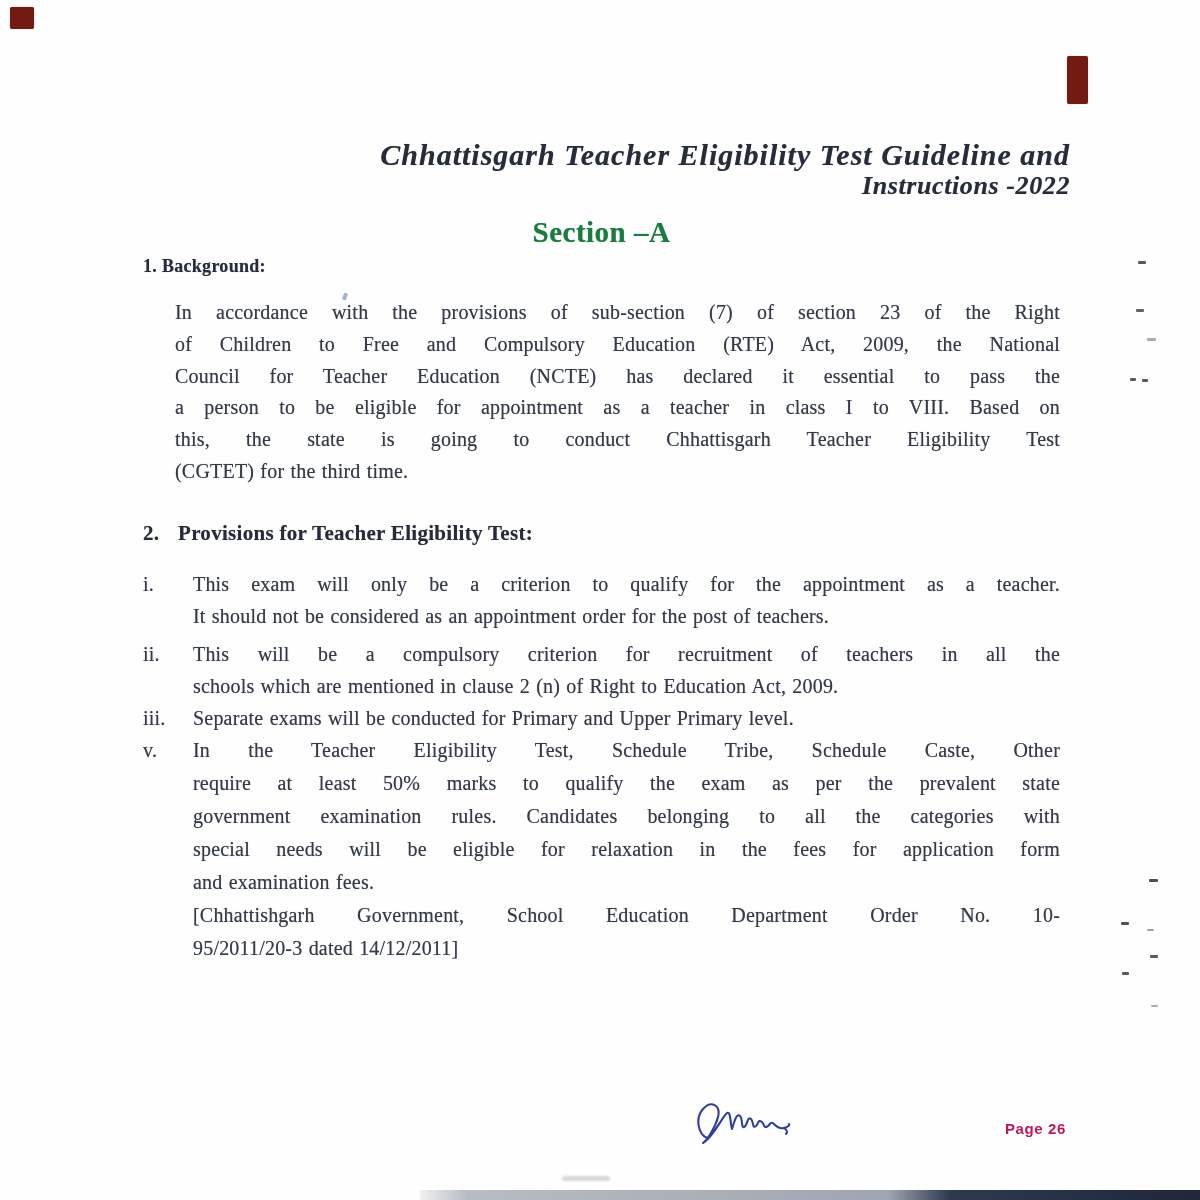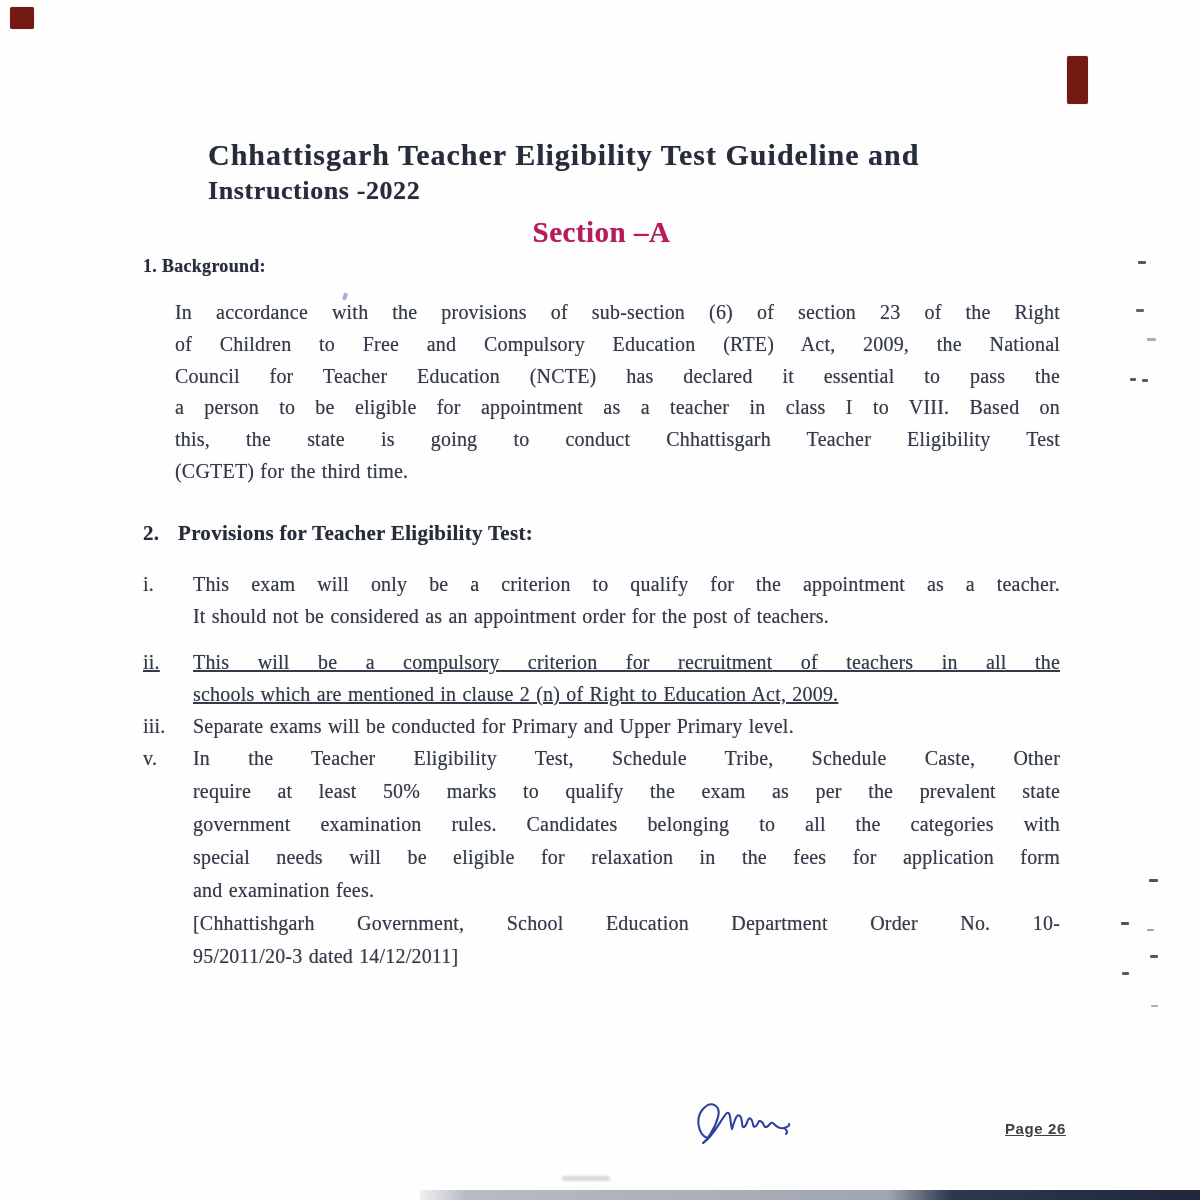--- a/index.html
+++ b/index.html
@@ -10,29 +10,29 @@
   }
   .sheet {
     position:relative; width:1200px; height:1200px;
     background:#fefefe; overflow:hidden;
   }
   
   .ink { text-shadow:0 0 0.8px rgba(52,58,71,0.55); }
 
   .title-block {
     position:absolute; top:139px; left:208px; width:862px;
-    text-align:left; font-weight:bold; color:#262c3a;
+    text-align:right; font-weight:bold; color:#262c3a;font-style:italic;
   }
   .title-line1 { font-size:30px; letter-spacing:1px; line-height:32px; }
-  .title-line2 { font-size:26px; letter-spacing:0.6px; margin-top:5px; }
+  .title-line2 { font-size:26px; letter-spacing:0.6px; }
 
   .section-heading {
     position:absolute; top:216px; left:143px; width:917px;
     text-align:center; font-size:29px; font-weight:bold;
-    letter-spacing:0.5px; color:#be185d;
+    letter-spacing:0.5px; color:#15803d;
   }
 
   .bg-heading {
     position:absolute; top:256px; left:143px;
     font-size:18px; font-weight:bold; letter-spacing:0.3px; color:#262c3a;
   }
 
   .bg-para {
     position:absolute; top:297px; left:175px; width:885px;
     font-size:20px; line-height:31.8px; letter-spacing:0.2px; word-spacing:1px;
@@ -46,27 +46,27 @@
   .provisions-heading .num { width:35px; }
 
   .list {
     position:absolute; top:560px; left:143px; width:917px;
     font-size:20px; letter-spacing:0.2px; word-spacing:1px;
   }
   .item { display:flex; }
   .item .marker { flex:none; width:50px; line-height:32px; }
   .item .content { flex:1; line-height:32px; }
   .item-i { margin-top:8px; }
-  .item-ii { margin-top:14px;text-decoration:underline; }
+  .item-ii { margin-top:6px; }
   .item-v .content, .item-v .marker { line-height:33px; }
 
   .page-number {
     position:absolute; top:1120px; left:1005px;
     font-family:"Liberation Sans", sans-serif; font-weight:bold;
-    font-size:15px; letter-spacing:0.6px; color:#404040;text-decoration:underline;
+    font-size:15px; letter-spacing:0.6px; color:#be185d;
   }
 
   .signature { position:absolute; top:1096px; left:692px; }
 
   
   .corner-mark {
     position:absolute; top:7px; left:10px; width:24px; height:22px;
     background:#731a12; border-radius:2px; box-shadow:0 0 1px rgba(115,26,18,0.6);
   }
   .edge-mark {
@@ -110,21 +110,21 @@
   <div class="title-block ink">
     <div class="title-line1">Chhattisgarh Teacher Eligibility Test Guideline and</div>
     <div class="title-line2">Instructions -2022</div>
   </div>
 
   <div class="section-heading ink">Section –A</div>
 
   <div class="bg-heading ink">1. Background:</div>
 
   <div class="bg-para ink">
-    <div class="jline">In accordance with the provisions of sub-section (6) of section 23 of the Right</div>
+    <div class="jline">In accordance with the provisions of sub-section (7) of section 23 of the Right</div>
     <div class="jline">of Children to Free and Compulsory Education (RTE) Act, 2009, the National</div>
     <div class="jline">Council for Teacher Education (NCTE) has declared it essential to pass the</div>
     <div class="jline">a person to be eligible for appointment as a teacher in class I to VIII. Based on</div>
     <div class="jline">this, the state is going to conduct Chhattisgarh Teacher Eligibility Test</div>
     <div>(CGTET) for the third time.</div>
   </div>
 
   <div class="provisions-heading ink">
     <span class="num">2.</span>
     <span>Provisions for Teacher Eligibility Test:</span>

